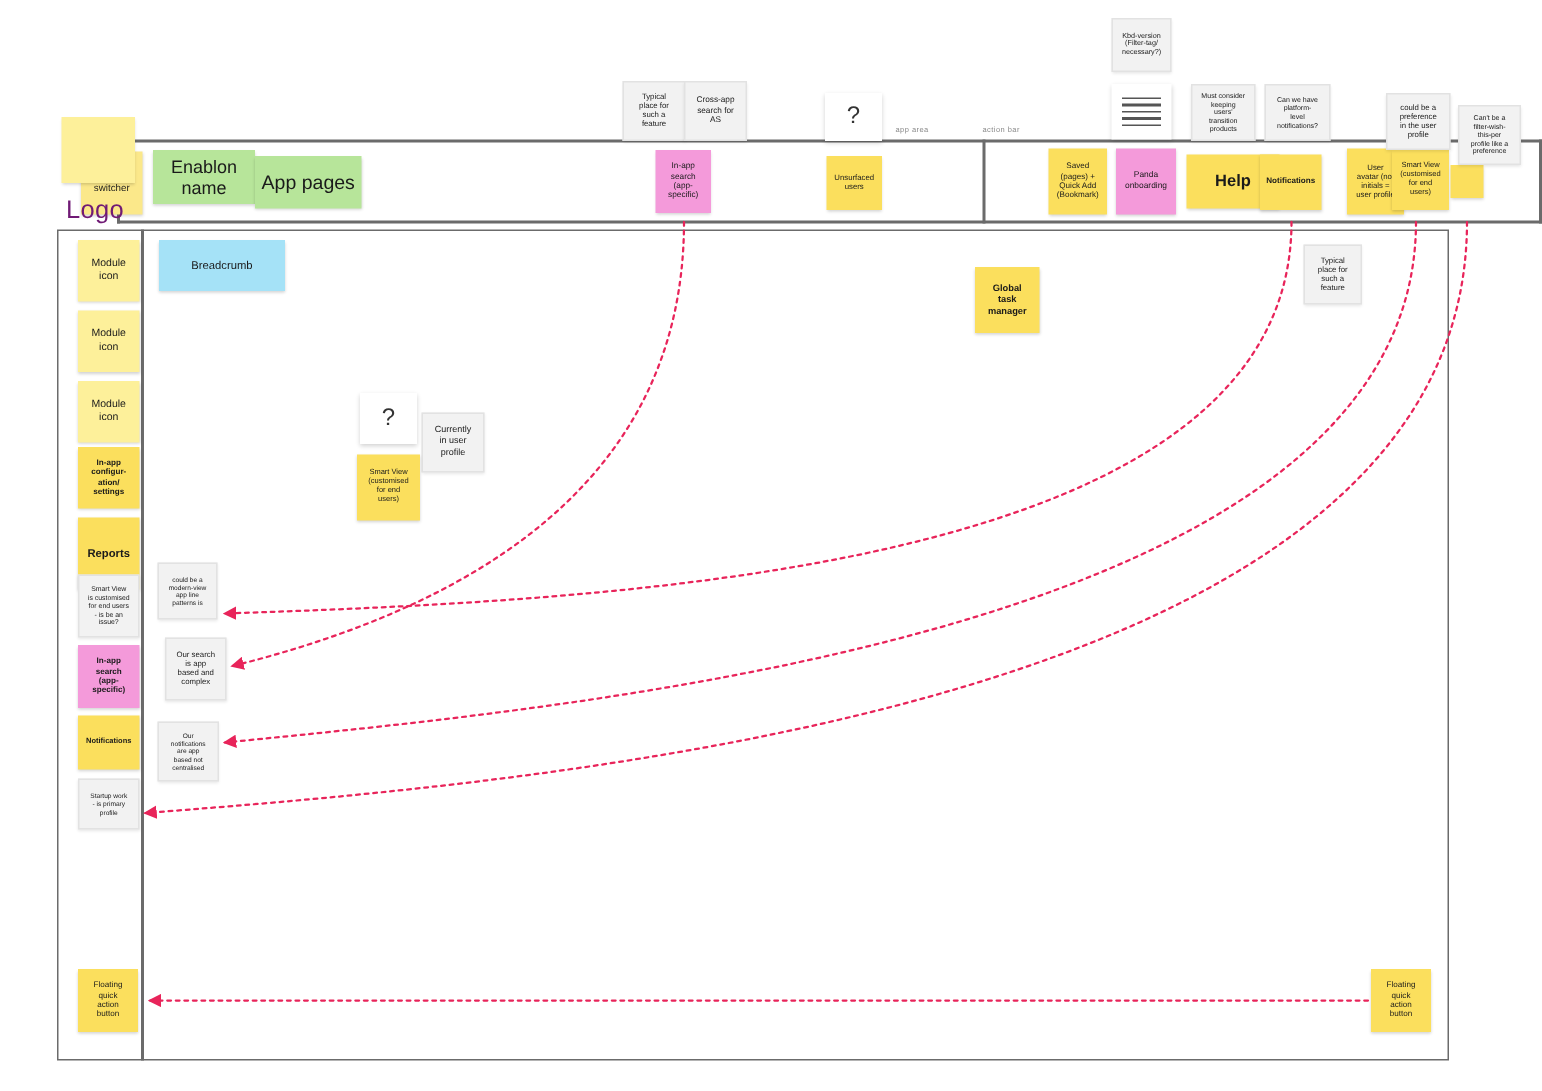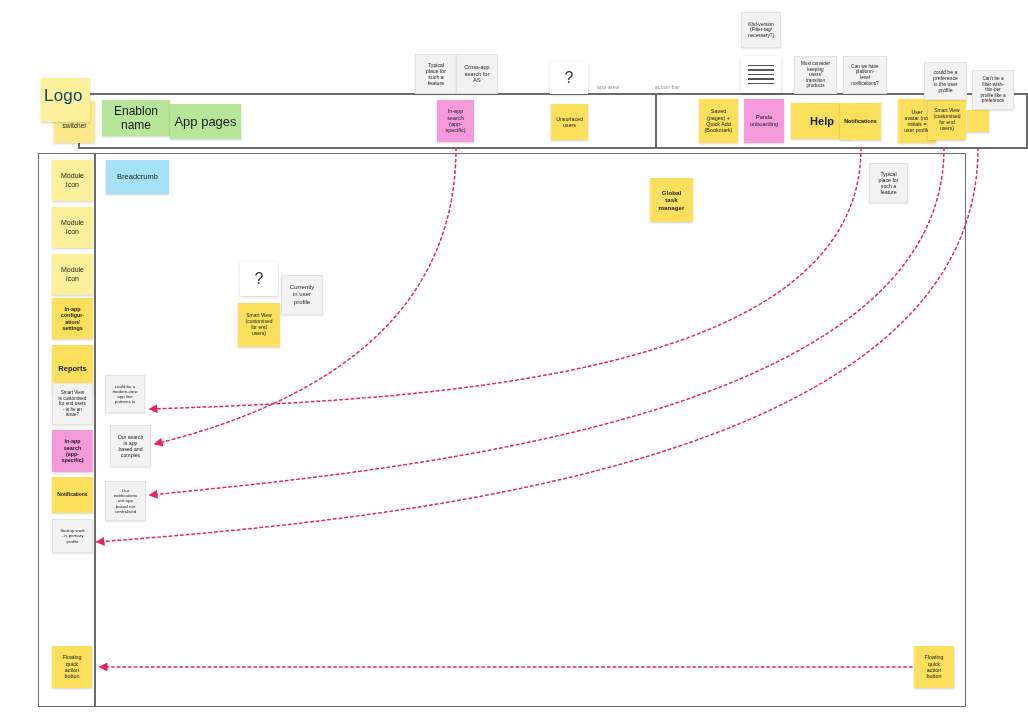--- a/index.html
+++ b/index.html
@@ -33,21 +33,21 @@
   .blue{background:#a5e2f7;}
   .grey{background:#f2f2f2;border:1px solid #e2e2e2;box-shadow:0 1px 2px rgba(0,0,0,.10);}
   .white{background:#ffffff;box-shadow:0 1px 3px rgba(0,0,0,.18);}
 
   
   .frame-line{position:absolute;background:#6b6b6b;}
   .frame-box{position:absolute;box-sizing:border-box;border:1.5px solid #6b6b6b;}
 
   .logo-text{
     position:absolute;
-    font-size:17px;color:#0c4a6e;letter-spacing:.2px;
+    font-size:17px;color:#701a75;letter-spacing:.2px;margin-top:44px;
   }
   .tiny-label{
     position:absolute;
     font-size:5px;color:#8a8a8a;letter-spacing:.3px;
   }
   .qmark{
     font-size:16px;font-weight:normal;color:#333;
   }
   
   .lines-note{flex-direction:column;justify-content:center;gap:3px;padding:0 7px;}
@@ -207,21 +207,21 @@
 is app
 based and
 complex</div>
 
   <div class="note grey" style="left:105px;top:481px;width:41px;height:40px;font-size:4.4px;">Our
 notifications
 are app
 based not
 centralised</div>
 
-  <div class="note blue" style="left:106px;top:160px;width:63px;height:34px;font-size:7.5px;">Breadcrumb</div>
+  <div class="note blue" style="left:106px;top:160px;width:84px;height:34px;font-size:7.5px;">Breadcrumb</div>
 
   <div class="note yellow" style="left:650px;top:178px;width:43px;height:44px;font-size:6.2px;font-weight:bold;">Global
 task
 manager</div>
 
   <div class="note white qmark" style="left:240px;top:262px;width:38px;height:34px;">?</div>
 
   <div class="note grey" style="left:281px;top:275px;width:42px;height:40px;font-size:6px;">Currently
 in user
 profile</div>

